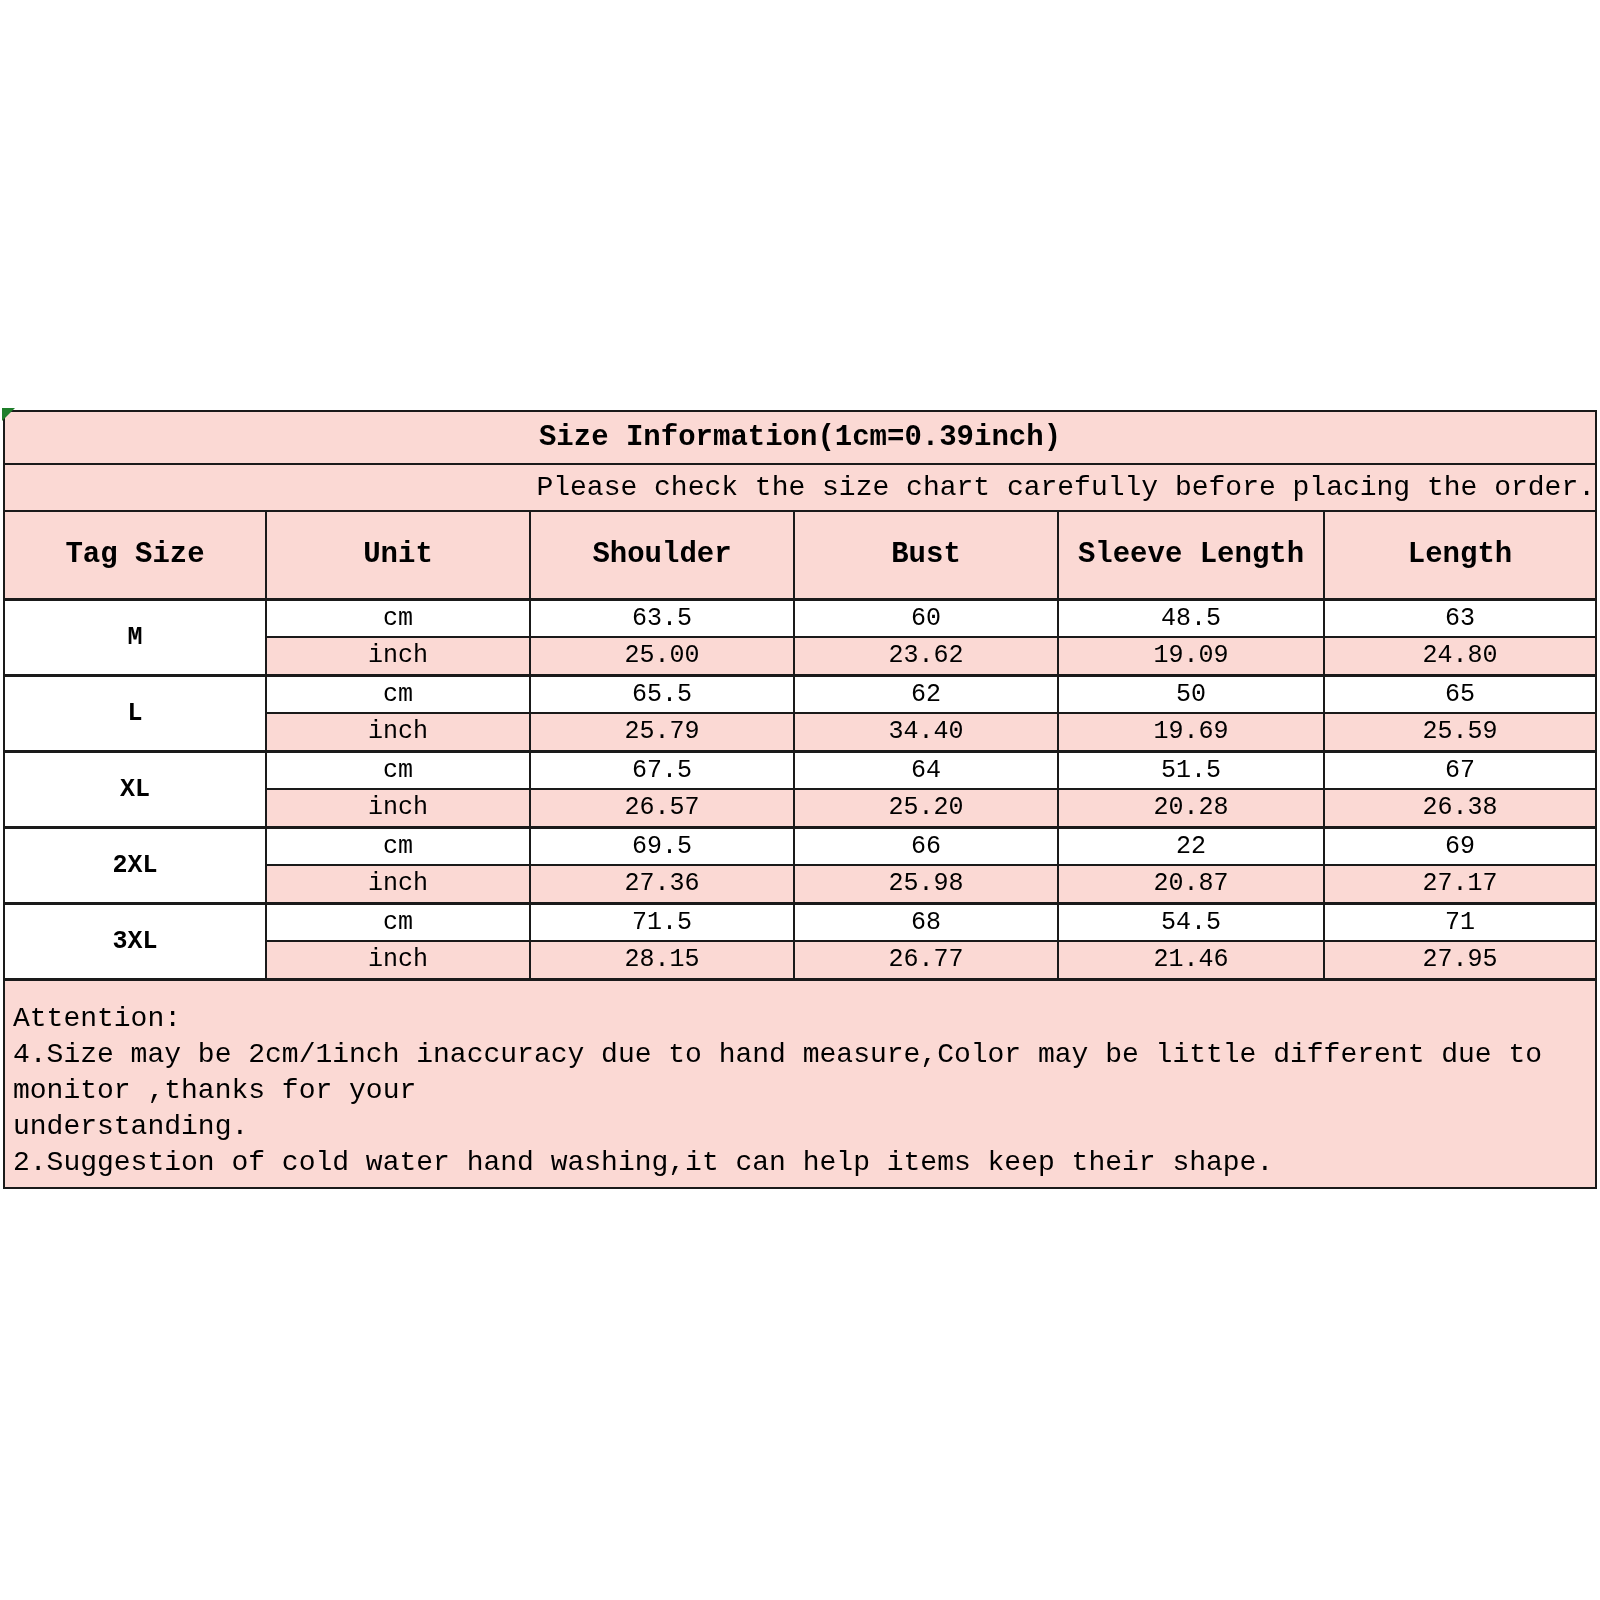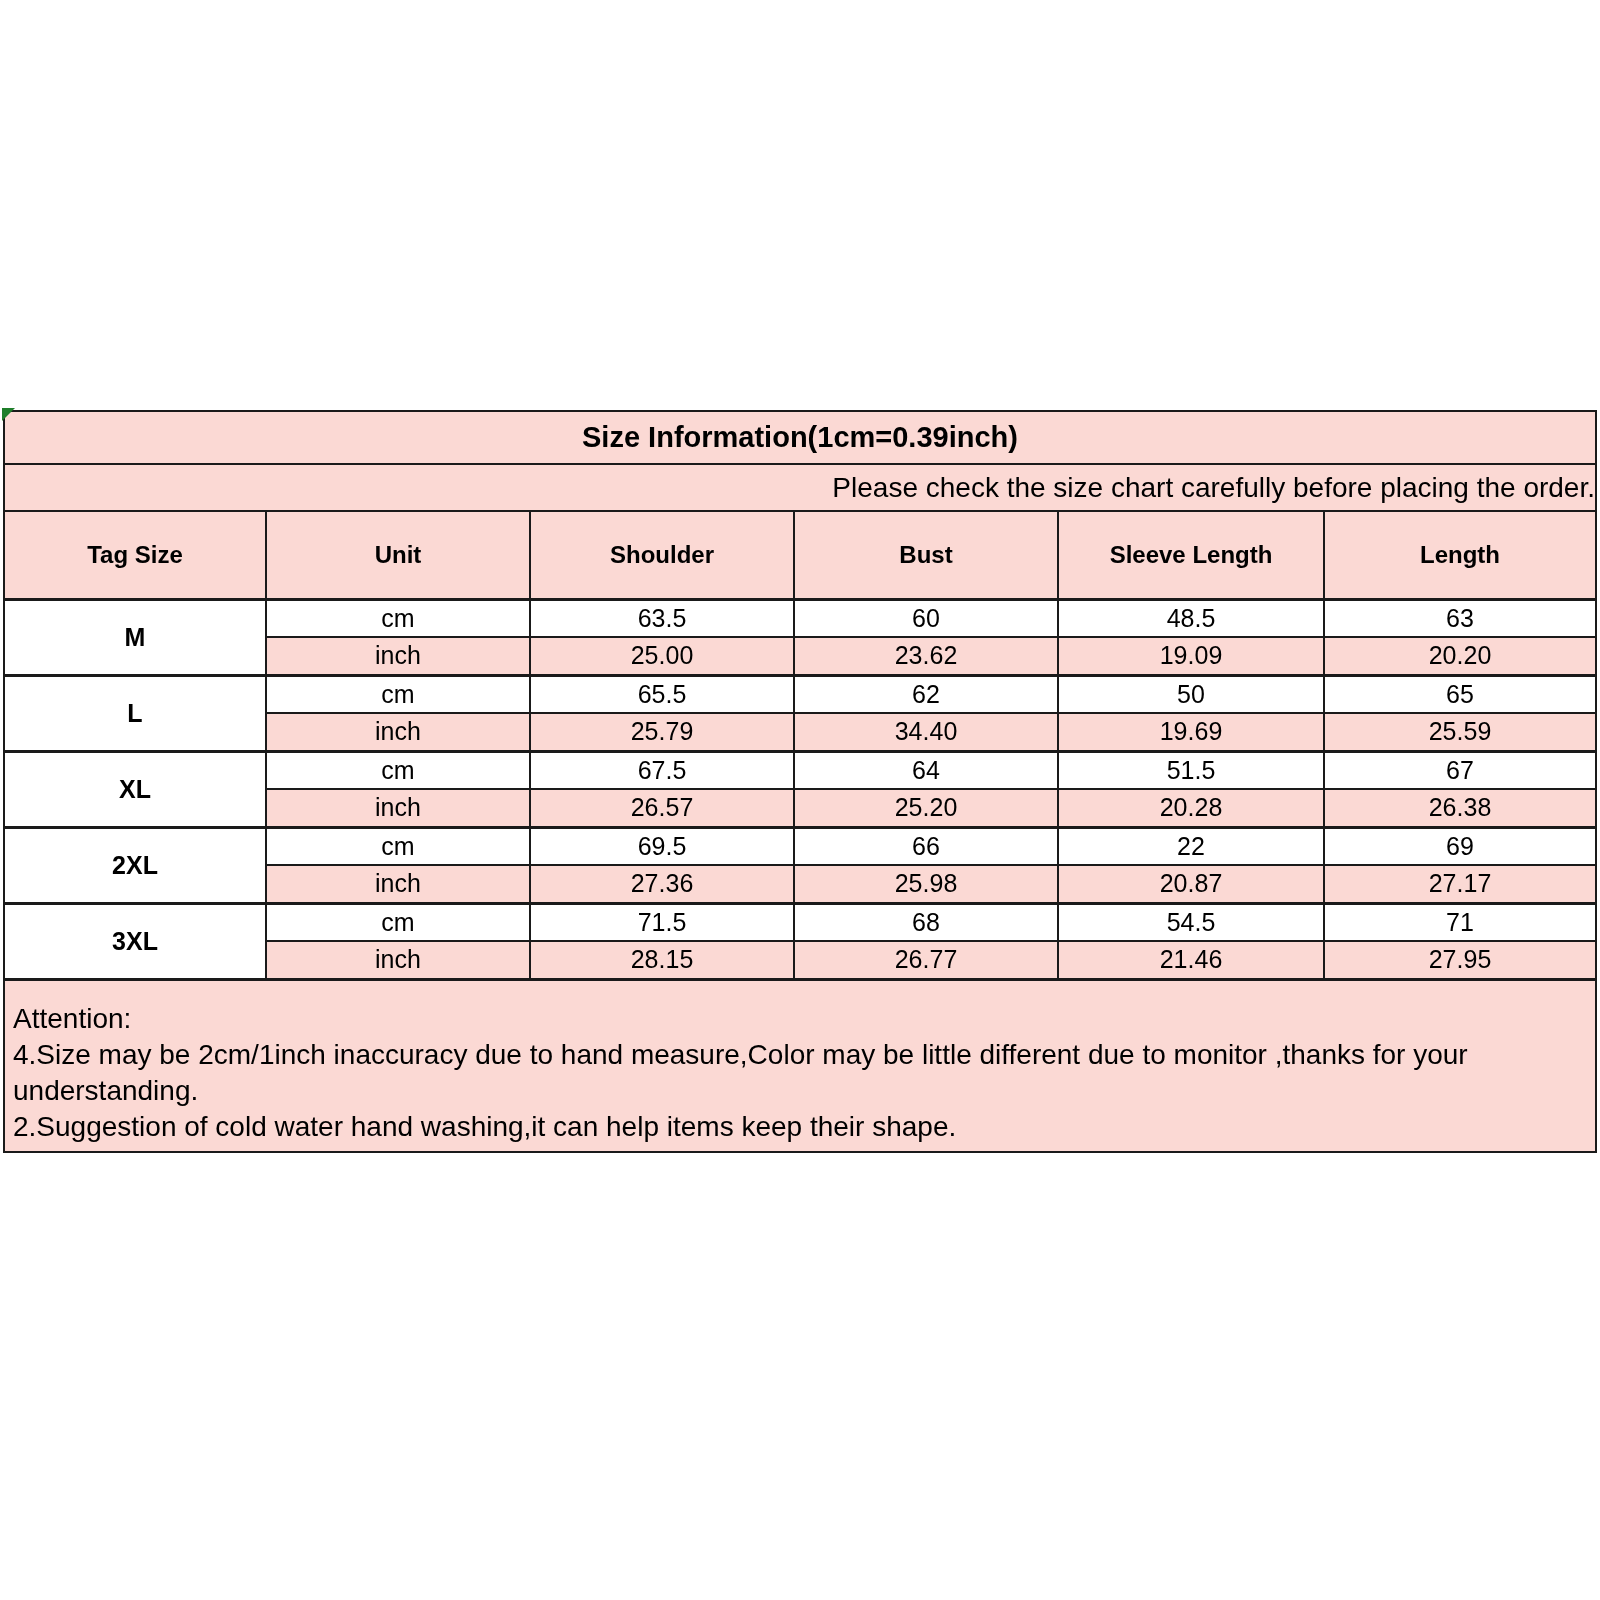--- a/index.html
+++ b/index.html
@@ -11,21 +11,21 @@
   }
   * { margin: 0; padding: 0; box-sizing: border-box; }
   html, body { background: #ffffff; }
   body {
     width: 1600px; height: 1600px;
     position: relative;
     font-family: "Liberation Sans", sans-serif;
     color: var(--text);
     overflow: hidden;
   }
-  .canvas { position: relative; width: 1444px; height: 1600px; background: var(--white); }
+  .canvas { position: relative; width: 1444px; height: 1600px; background: var(--white); font-family: Liberation Mono, monospace; }
 
   .green-corner {
     position: absolute; left: 2px; top: 408px;
     width: 0; height: 0;
     border-top: 13px solid var(--green);
     border-right: 13px solid transparent;
     z-index: 2;
   }
 
   table.size-table {
@@ -47,21 +47,21 @@
     height: 53px; background: var(--pink);
     font-size: 29px; font-weight: bold;
   }
   tr.subtitle-row td {
     height: 47px; background: var(--pink);
     font-size: 28px;
     text-align: right;
   }
   tr.header-row td {
     height: 88px; background: var(--pink);
-    font-size: 24px; font-weight: bold;
+    font-size: 29px; font-weight: bold;
   }
   tr.cm-row td, tr.inch-row td { height: 38px; font-size: 25px; }
   tr.cm-row td { background: var(--white); }
   tr.inch-row td { background: var(--pink); }
   td.tag-cell {
     background: var(--white) !important;
     font-size: 30px; font-weight: bold;
   }
   td.unit-cell { font-size: 28px; }
   tr.group-top td { border-top: 3px solid var(--border); }
@@ -114,21 +114,21 @@
         <td>63.5</td>
         <td>60</td>
         <td>48.5</td>
         <td>63</td>
       </tr>
       <tr class="inch-row">
         <td class="unit-cell">inch</td>
         <td>25.00</td>
         <td>23.62</td>
         <td>19.09</td>
-        <td>20.20</td>
+        <td>24.80</td>
       </tr>
 
       <tr class="cm-row group-top">
         <td class="tag-cell" rowspan="2">L</td>
         <td class="unit-cell">cm</td>
         <td>65.5</td>
         <td>62</td>
         <td>50</td>
         <td>65</td>
       </tr>

